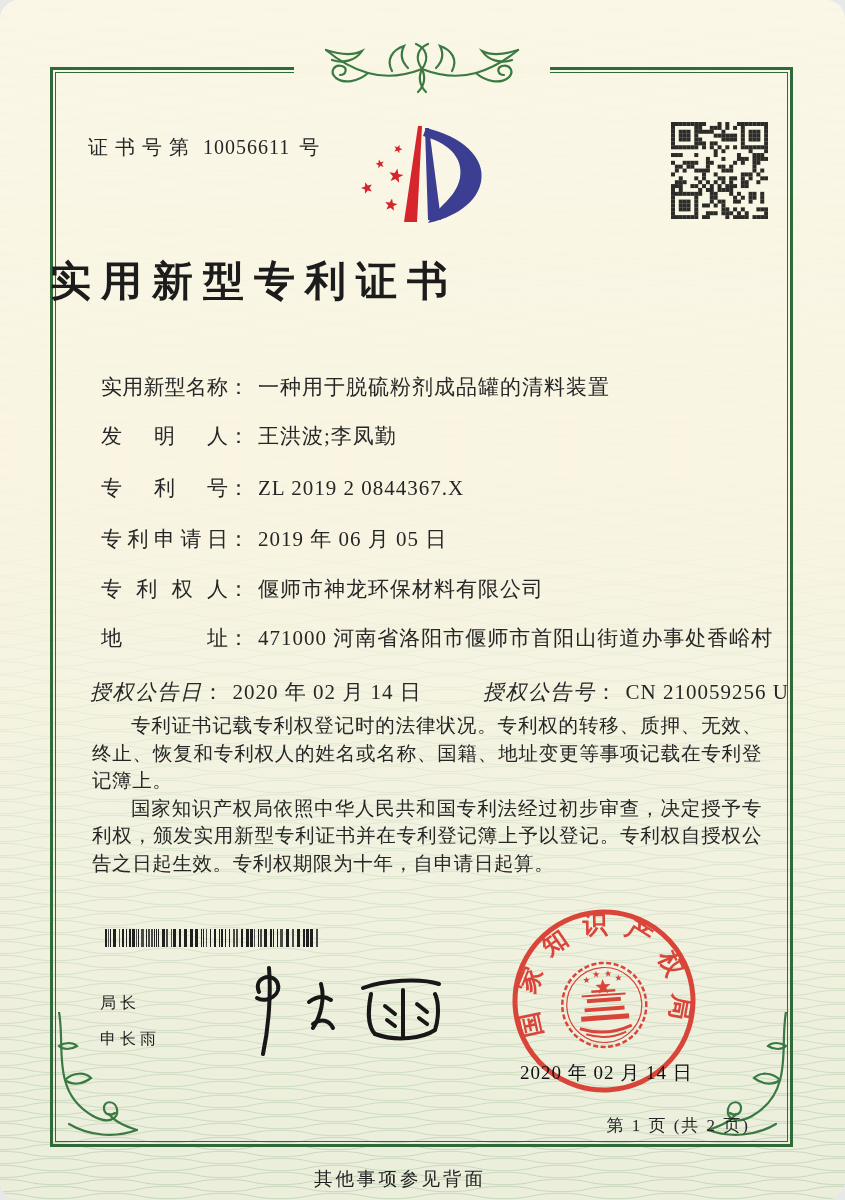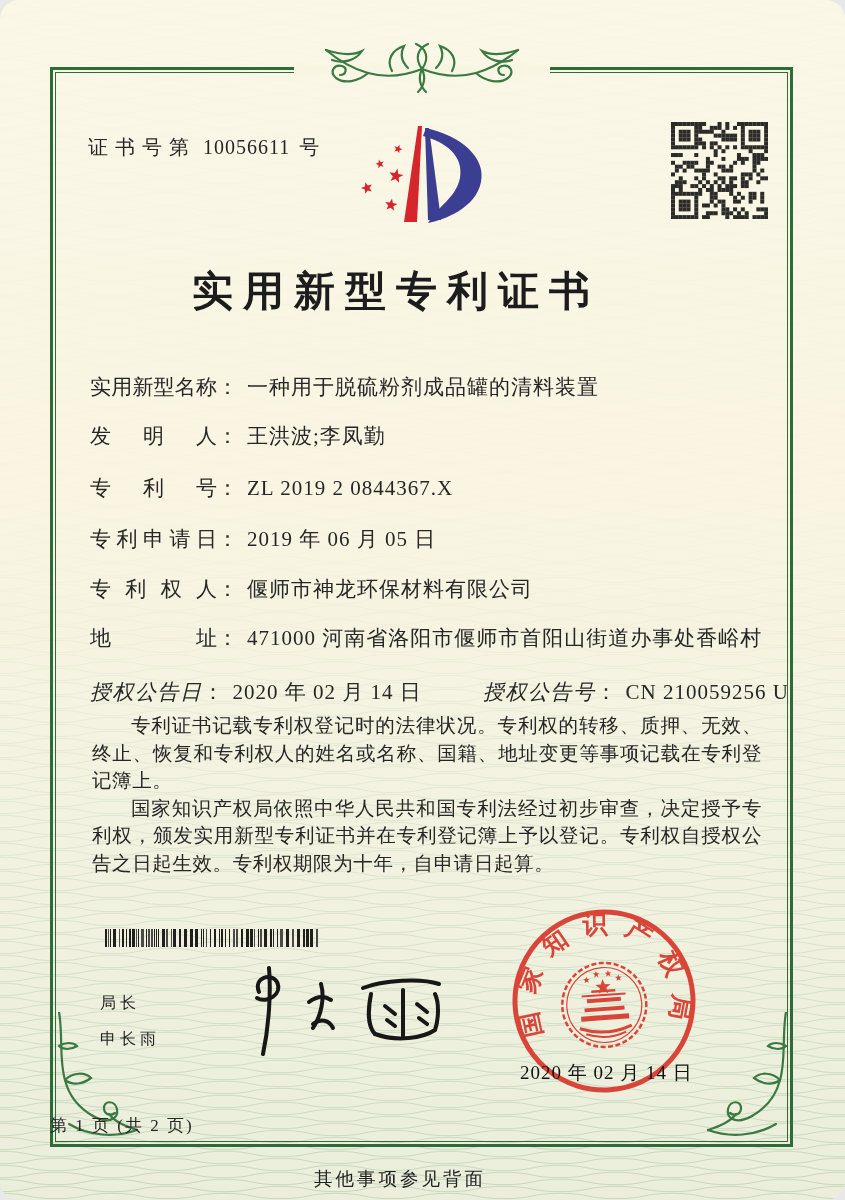--- a/index.html
+++ b/index.html
@@ -8,36 +8,36 @@
         font-family:"Liberation Serif","DejaVu Serif",serif;color:#262626;border-radius:19px;}
   .abs{position:absolute;}
   #waves{position:absolute;left:0;top:0;z-index:0;}
   .frame-outer{position:absolute;left:50px;top:67px;width:743px;height:1080px;
         border:3px solid #2f6b38;box-sizing:border-box;z-index:1;}
   .frame-inner{position:absolute;inset:2px;border:1px solid #2f6b38;}
   .content{position:absolute;inset:0;z-index:3;}
   .cert-no{left:88px;top:134px;font-size:20px;}
   .cert-no .pfx{letter-spacing:7px;}
   .cert-no .num{margin:0 4px 0 2px;letter-spacing:1px;}
-  .title{left:50px;top:264px;width:692px;text-align:center;font-size:41px;font-weight:bold;
+  .title{left:50px;top:254px;width:692px;text-align:left;font-size:41px;font-weight:bold;
          letter-spacing:10px;color:#1c1c1c;}
   .frow{left:90px;width:680px;font-size:21px;white-space:nowrap;}
   .flabel{display:inline-block;width:127px;text-align:justify;text-align-last:justify;
-          vertical-align:top;}
+          vertical-align:top;margin-left:11px;}
   .fvalue{margin-left:9px;letter-spacing:1px;}
   .grant2{display:inline-block;margin-left:56px;text-align:center;}
   .glabel{letter-spacing:1.5px;font-style:italic;}
   .paras{left:92px;top:712px;width:670px;font-size:19.5px;line-height:27.5px;
          text-align:justify;letter-spacing:0.6px;}
   .paras p{margin:0;text-indent:2em;}
   .director{font-family:"Liberation Sans","DejaVu Sans",sans-serif;font-size:16px;
             letter-spacing:4px;color:#1f1f1f;}
   .seal-date{left:520px;top:1060px;width:185px;font-size:19px;letter-spacing:1px;
              color:#111;z-index:5;}
-  .footer-page{left:50px;top:1114px;width:700px;text-align:left;font-size:17px;letter-spacing:2px;}
+  .footer-page{left:50px;top:1114px;width:700px;text-align:right;font-size:17px;letter-spacing:2px;}
   .back-note{left:50px;top:1166px;width:700px;text-align:center;font-size:18.5px;letter-spacing:3px;color:#222;}
   .orn{z-index:2;}
   svg{display:block;}
 </style>
 </head>
 <body>
 
 <div class="page">
 
   <svg id="waves" width="845" height="1200">

